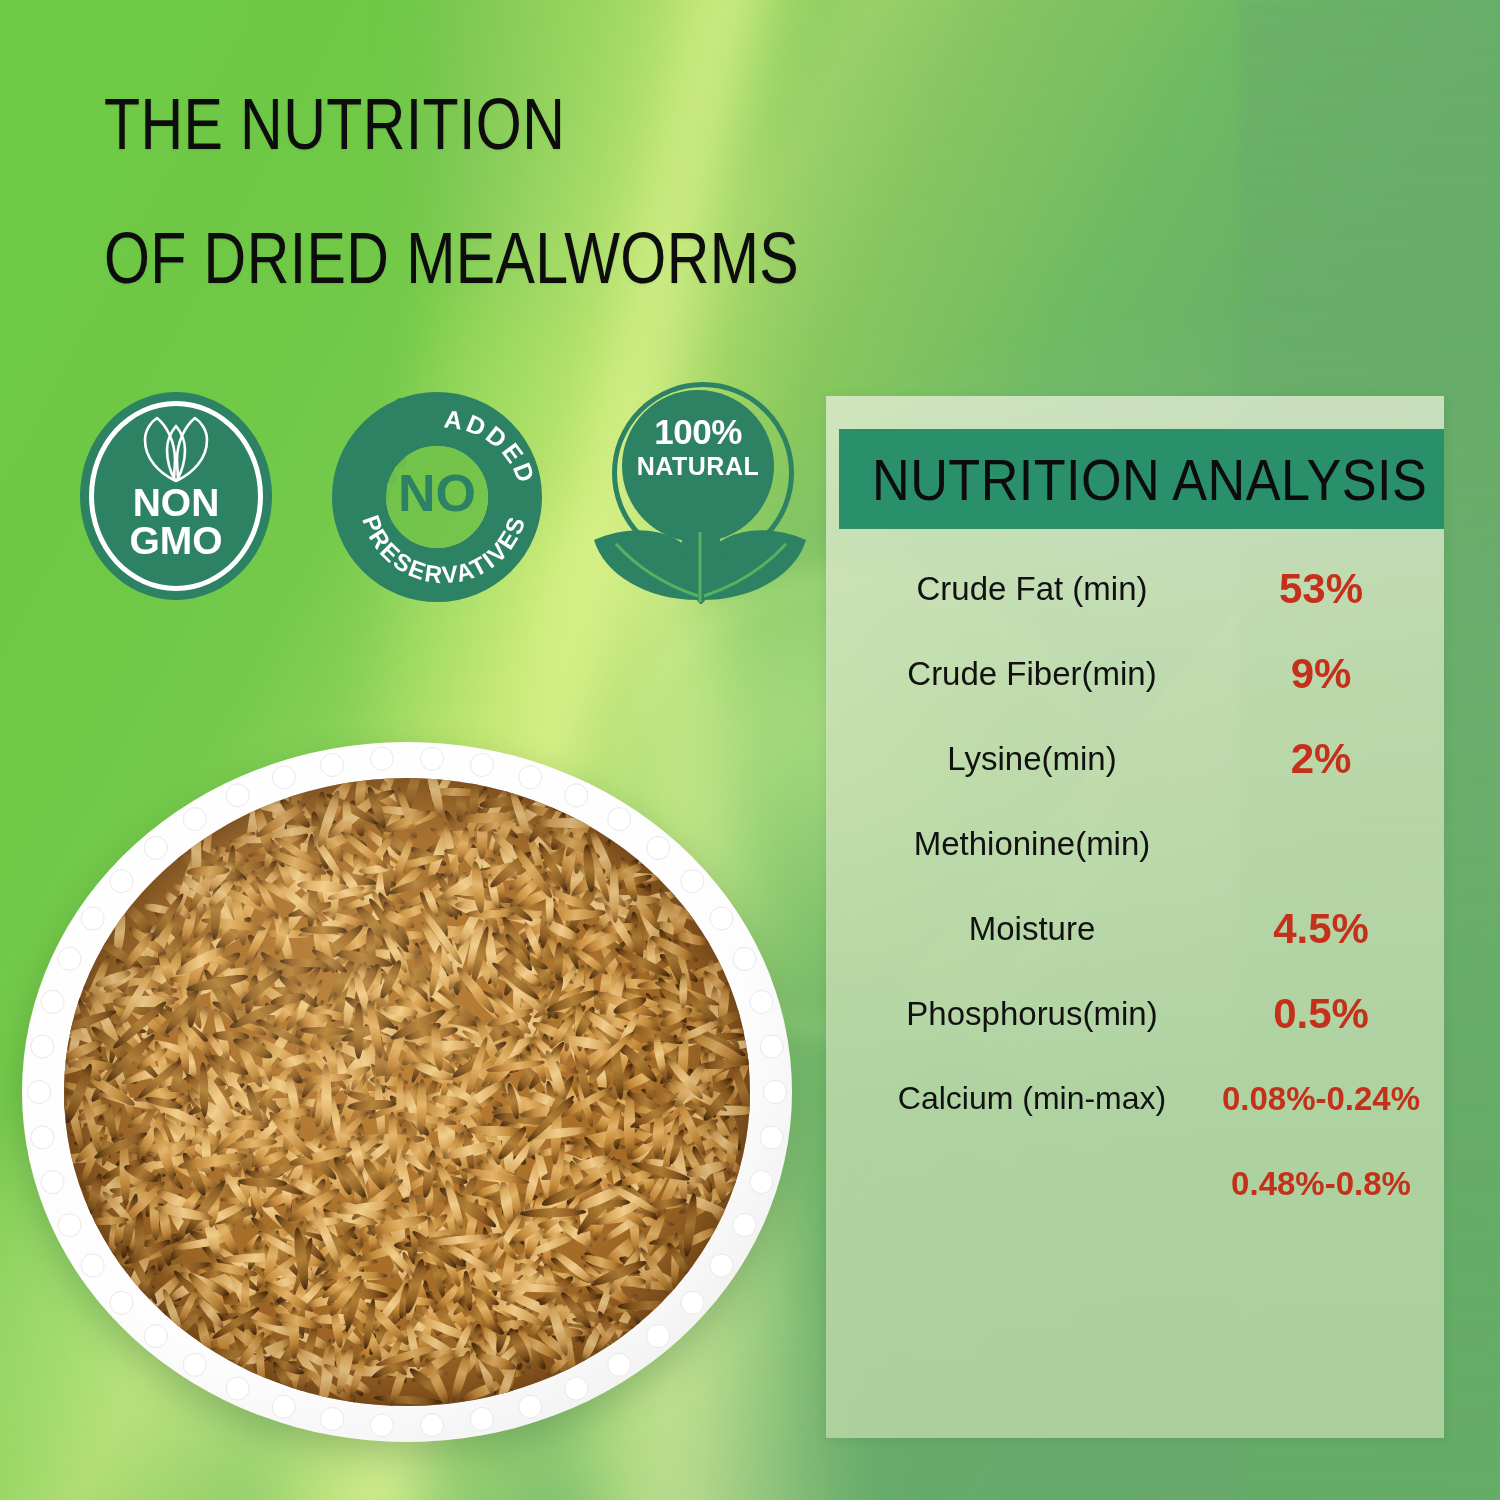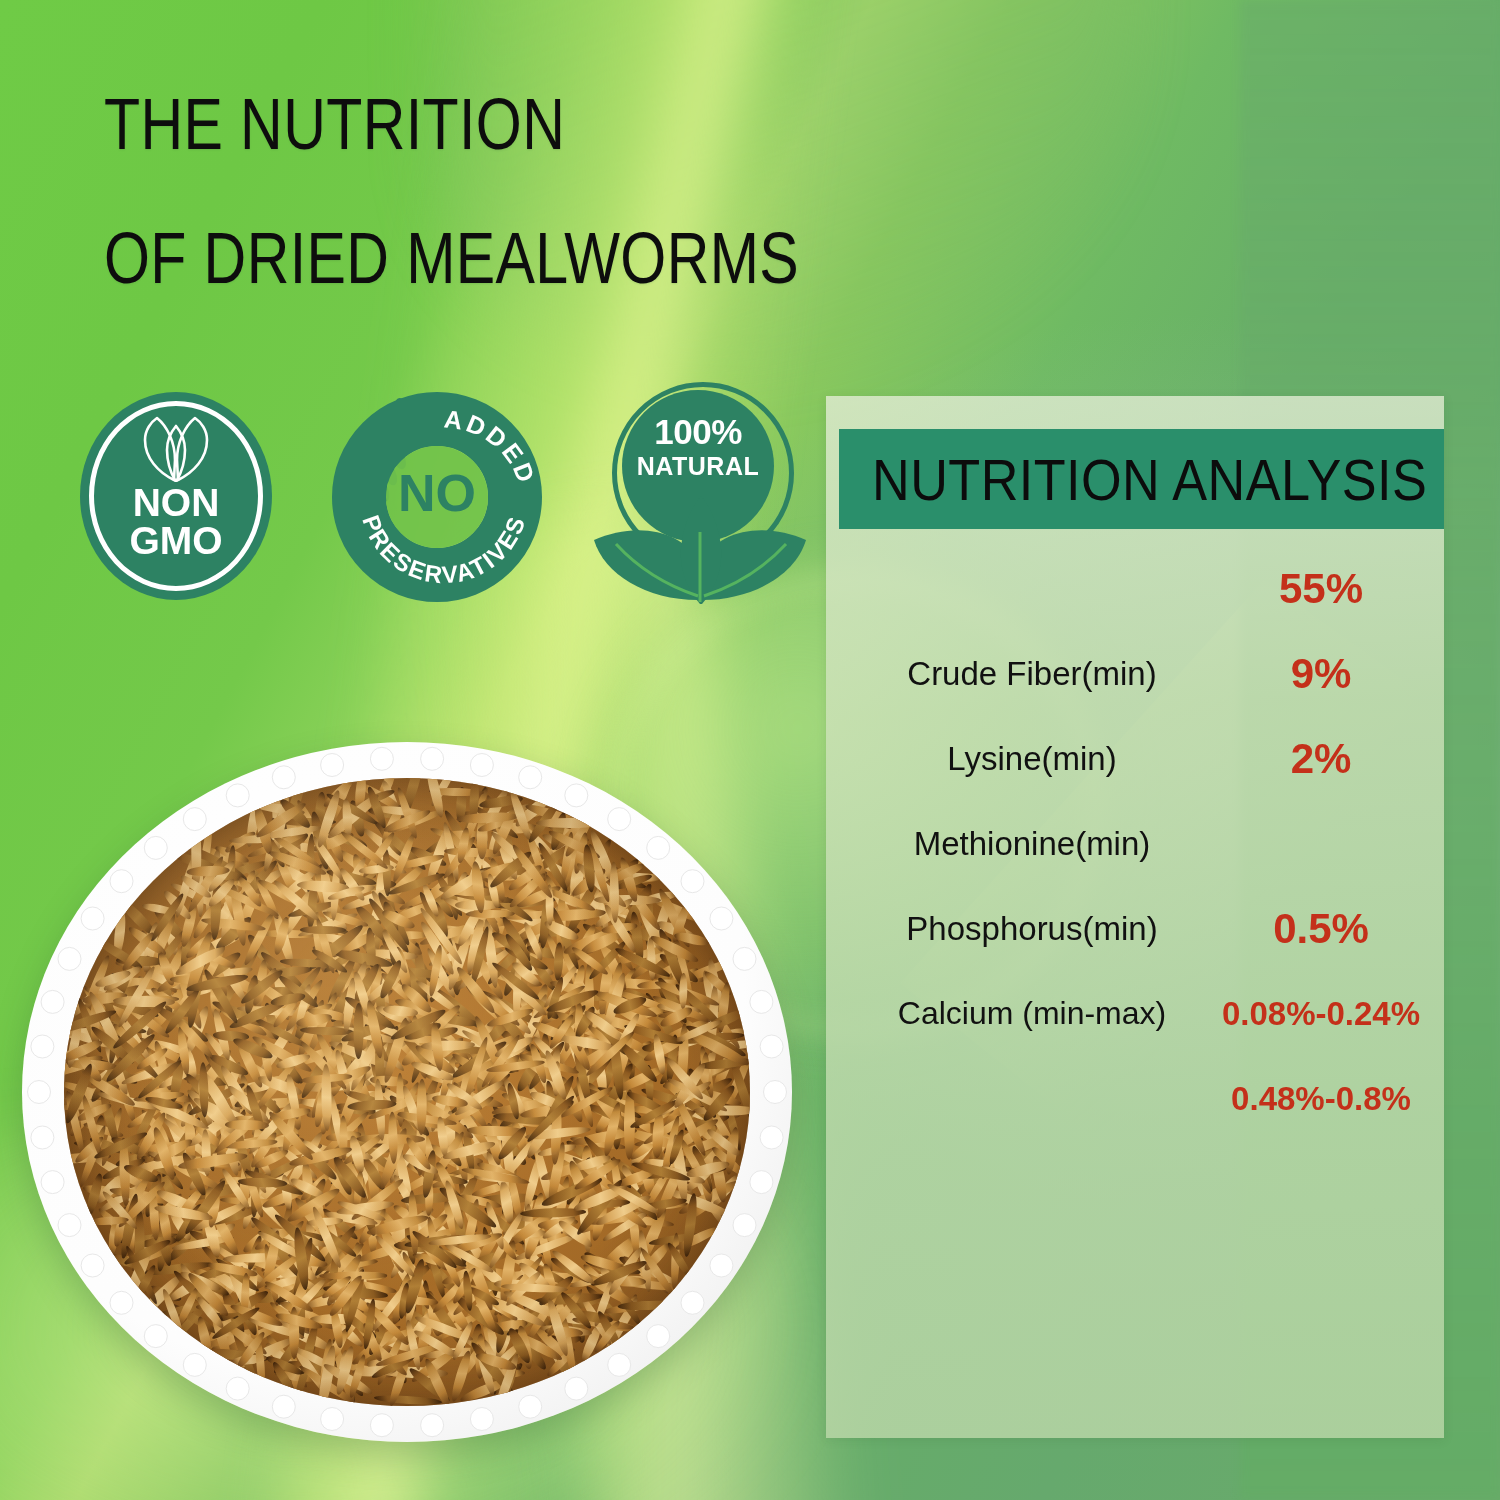--- a/index.html
+++ b/index.html
@@ -2283,32 +2283,37 @@
       </div>
     <div class="bowl-shade"></div>
   </div>
 
   <div id="panel">
     <div id="panel-header" style="background: rgb(42, 143, 107);">
       <span class="htxt">NUTRITION ANALYSIS</span>
     </div>
     <div id="rows">
         <div class="nrow">
-          <div class="nvalue" style="color: rgb(196, 48, 26);">55%</div>
+          <div class="nlabel">Crude Fat (min)</div>
+          <div class="nvalue" style="color: rgb(196, 48, 26);">53%</div>
         </div>
         <div class="nrow">
           <div class="nlabel">Crude Fiber(min)</div>
           <div class="nvalue" style="color: rgb(196, 48, 26);">9%</div>
         </div>
         <div class="nrow">
           <div class="nlabel">Lysine(min)</div>
           <div class="nvalue" style="color: rgb(196, 48, 26);">2%</div>
         </div>
         <div class="nrow">
           <div class="nlabel">Methionine(min)</div>
+        </div>
+        <div class="nrow">
+          <div class="nlabel">Moisture</div>
+          <div class="nvalue" style="color: rgb(196, 48, 26);">4.5%</div>
         </div>
         <div class="nrow">
           <div class="nlabel">Phosphorus(min)</div>
           <div class="nvalue" style="color: rgb(196, 48, 26);">0.5%</div>
         </div>
         <div class="nrow">
           <div class="nlabel sm">Calcium (min-max)</div>
           <div class="nvalue range" style="color: rgb(196, 48, 26);">0.08%-0.24%</div>
         </div>
         <div class="nrow">

